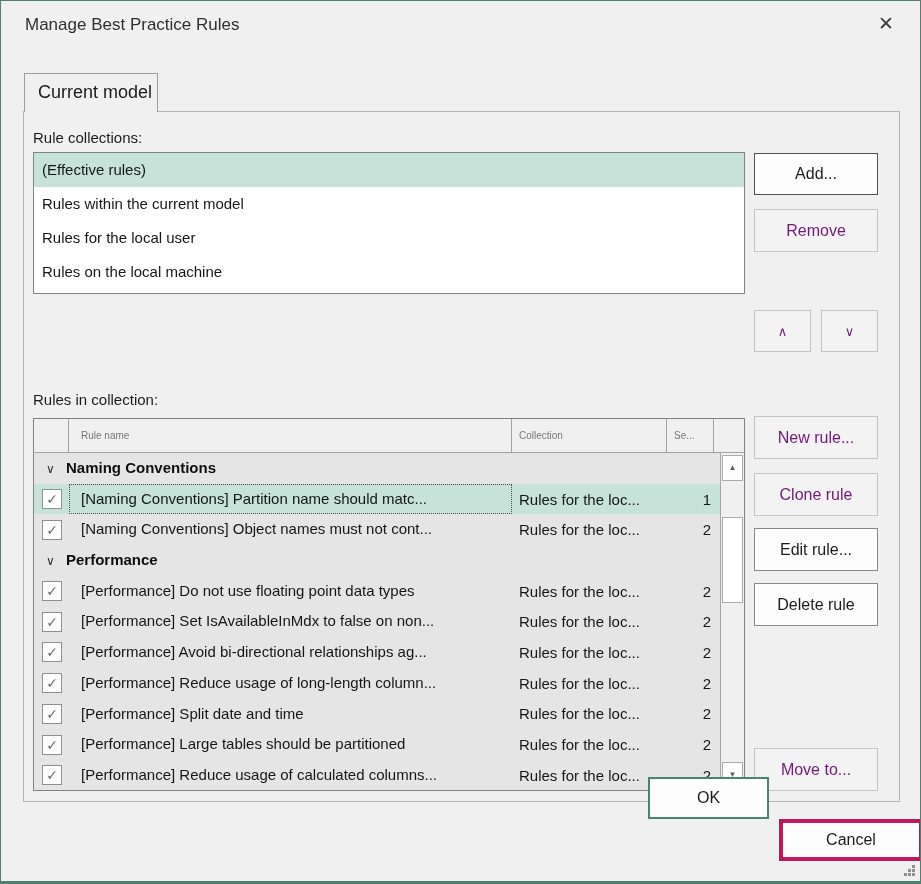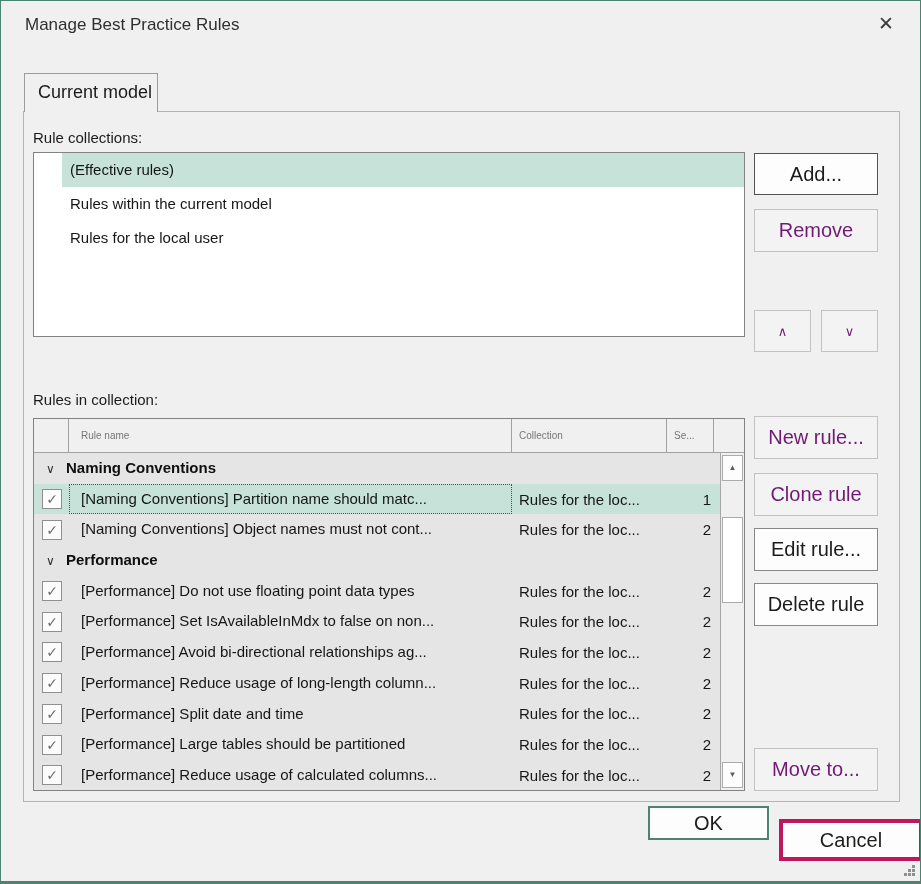--- a/index.html
+++ b/index.html
@@ -20,41 +20,41 @@
   .tab-page { position:absolute; left:22px; top:110px; width:877px; height:691px; border:1px solid #b4b4b4; }
   .tab { position:absolute; left:23px; top:72px; width:134px; height:39px; background:#f0f0f0;
          border:1px solid #9c9c9c; border-bottom:none; z-index:3;
          font-size:18px; color:#1b1b1b; line-height:37px; padding-left:13px; }
 
   .section-label { position:absolute; font-size:15px; color:#1b1b1b; }
   .lbl-collections { left:32px; top:128px; }
   .lbl-rules { left:32px; top:390px; }
 
   
-  .listbox { position:absolute; left:32px; top:151px; width:712px; height:185px;
-             background:#ffffff; border:1px solid #828282;padding-left:28px; }
+  .listbox { position:absolute; left:32px; top:151px; width:712px; height:142px;
+             background:#ffffff; border:1px solid #828282; }
   .list-item { height:34px; line-height:34px; padding-left:8px; font-size:15px; color:#161616; }
   .list-item.selected { background:#c7e2d8; }
 
   
   .btn { position:absolute; width:124px; height:43px; background:#fdfdfd;
-         border:1px solid #888888; color:#1c1c1c; font-size:20px; text-align:center;
+         border:1px solid #888888; color:#1c1c1c; font-size:16px; text-align:center;
          font-family:inherit; cursor:default; }
   .btn.strong { border-color:#525252; }
   .btn.disabled { background:#f3f3f3; border-color:#c3c3c3; color:#701a75; }
   .btn-add { left:753px; top:152px; height:42px; }
   .btn-remove { left:753px; top:208px; }
   .btn-up { left:753px; top:309px; width:57px; height:42px; font-size:13px; }
   .btn-down { left:820px; top:309px; width:57px; height:42px; font-size:13px; }
   .btn-new { left:753px; top:415px; }
   .btn-clone { left:753px; top:472px; }
   .btn-edit { left:753px; top:527px; }
   .btn-delete { left:753px; top:582px; }
   .btn-moveto { left:753px; top:747px; }
-  .btn-ok { left:647px; top:805px; width:121px; height:34px; border:2px solid #4a8471; }
+  .btn-ok { left:647px; top:776px; width:121px; height:42px; border:2px solid #4a8471; }
   .btn-cancel { left:778px; top:818px; width:144px; height:42px; border:4px solid #be185d; }
 
   
   .table { position:absolute; left:32px; top:417px; width:712px; height:373px;
            background:#ffffff; border:1px solid #828282; }
   .thead { position:absolute; left:0; top:0; width:710px; height:34px; background:#f0f0f0;
            border-bottom:1px solid #a2a2a2; display:grid;
            grid-template-columns:35px 443px 155px 47px 1fr; }
   .th { font-size:10px; color:#767676; line-height:33px; border-right:1px solid #a2a2a2; overflow:hidden; white-space:nowrap; }
   .th.name { padding-left:12px; }
@@ -101,20 +101,21 @@
 
   <div class="tab-page"></div>
   <div class="tab">Current model</div>
 
   <div class="section-label lbl-collections">Rule collections:</div>
 
   <div class="listbox">
     <div class="list-item selected">(Effective rules)</div>
     <div class="list-item">Rules within the current model</div>
     <div class="list-item">Rules for the local user</div>
+    <div class="list-item">Rules on the local machine</div>
   </div>
 
   <button class="btn strong btn-add">Add...</button>
   <button class="btn disabled btn-remove">Remove</button>
   <button class="btn disabled btn-up">∧</button>
   <button class="btn disabled btn-down">∨</button>
 
   <div class="section-label lbl-rules">Rules in collection:</div>
 
   <div class="table">

